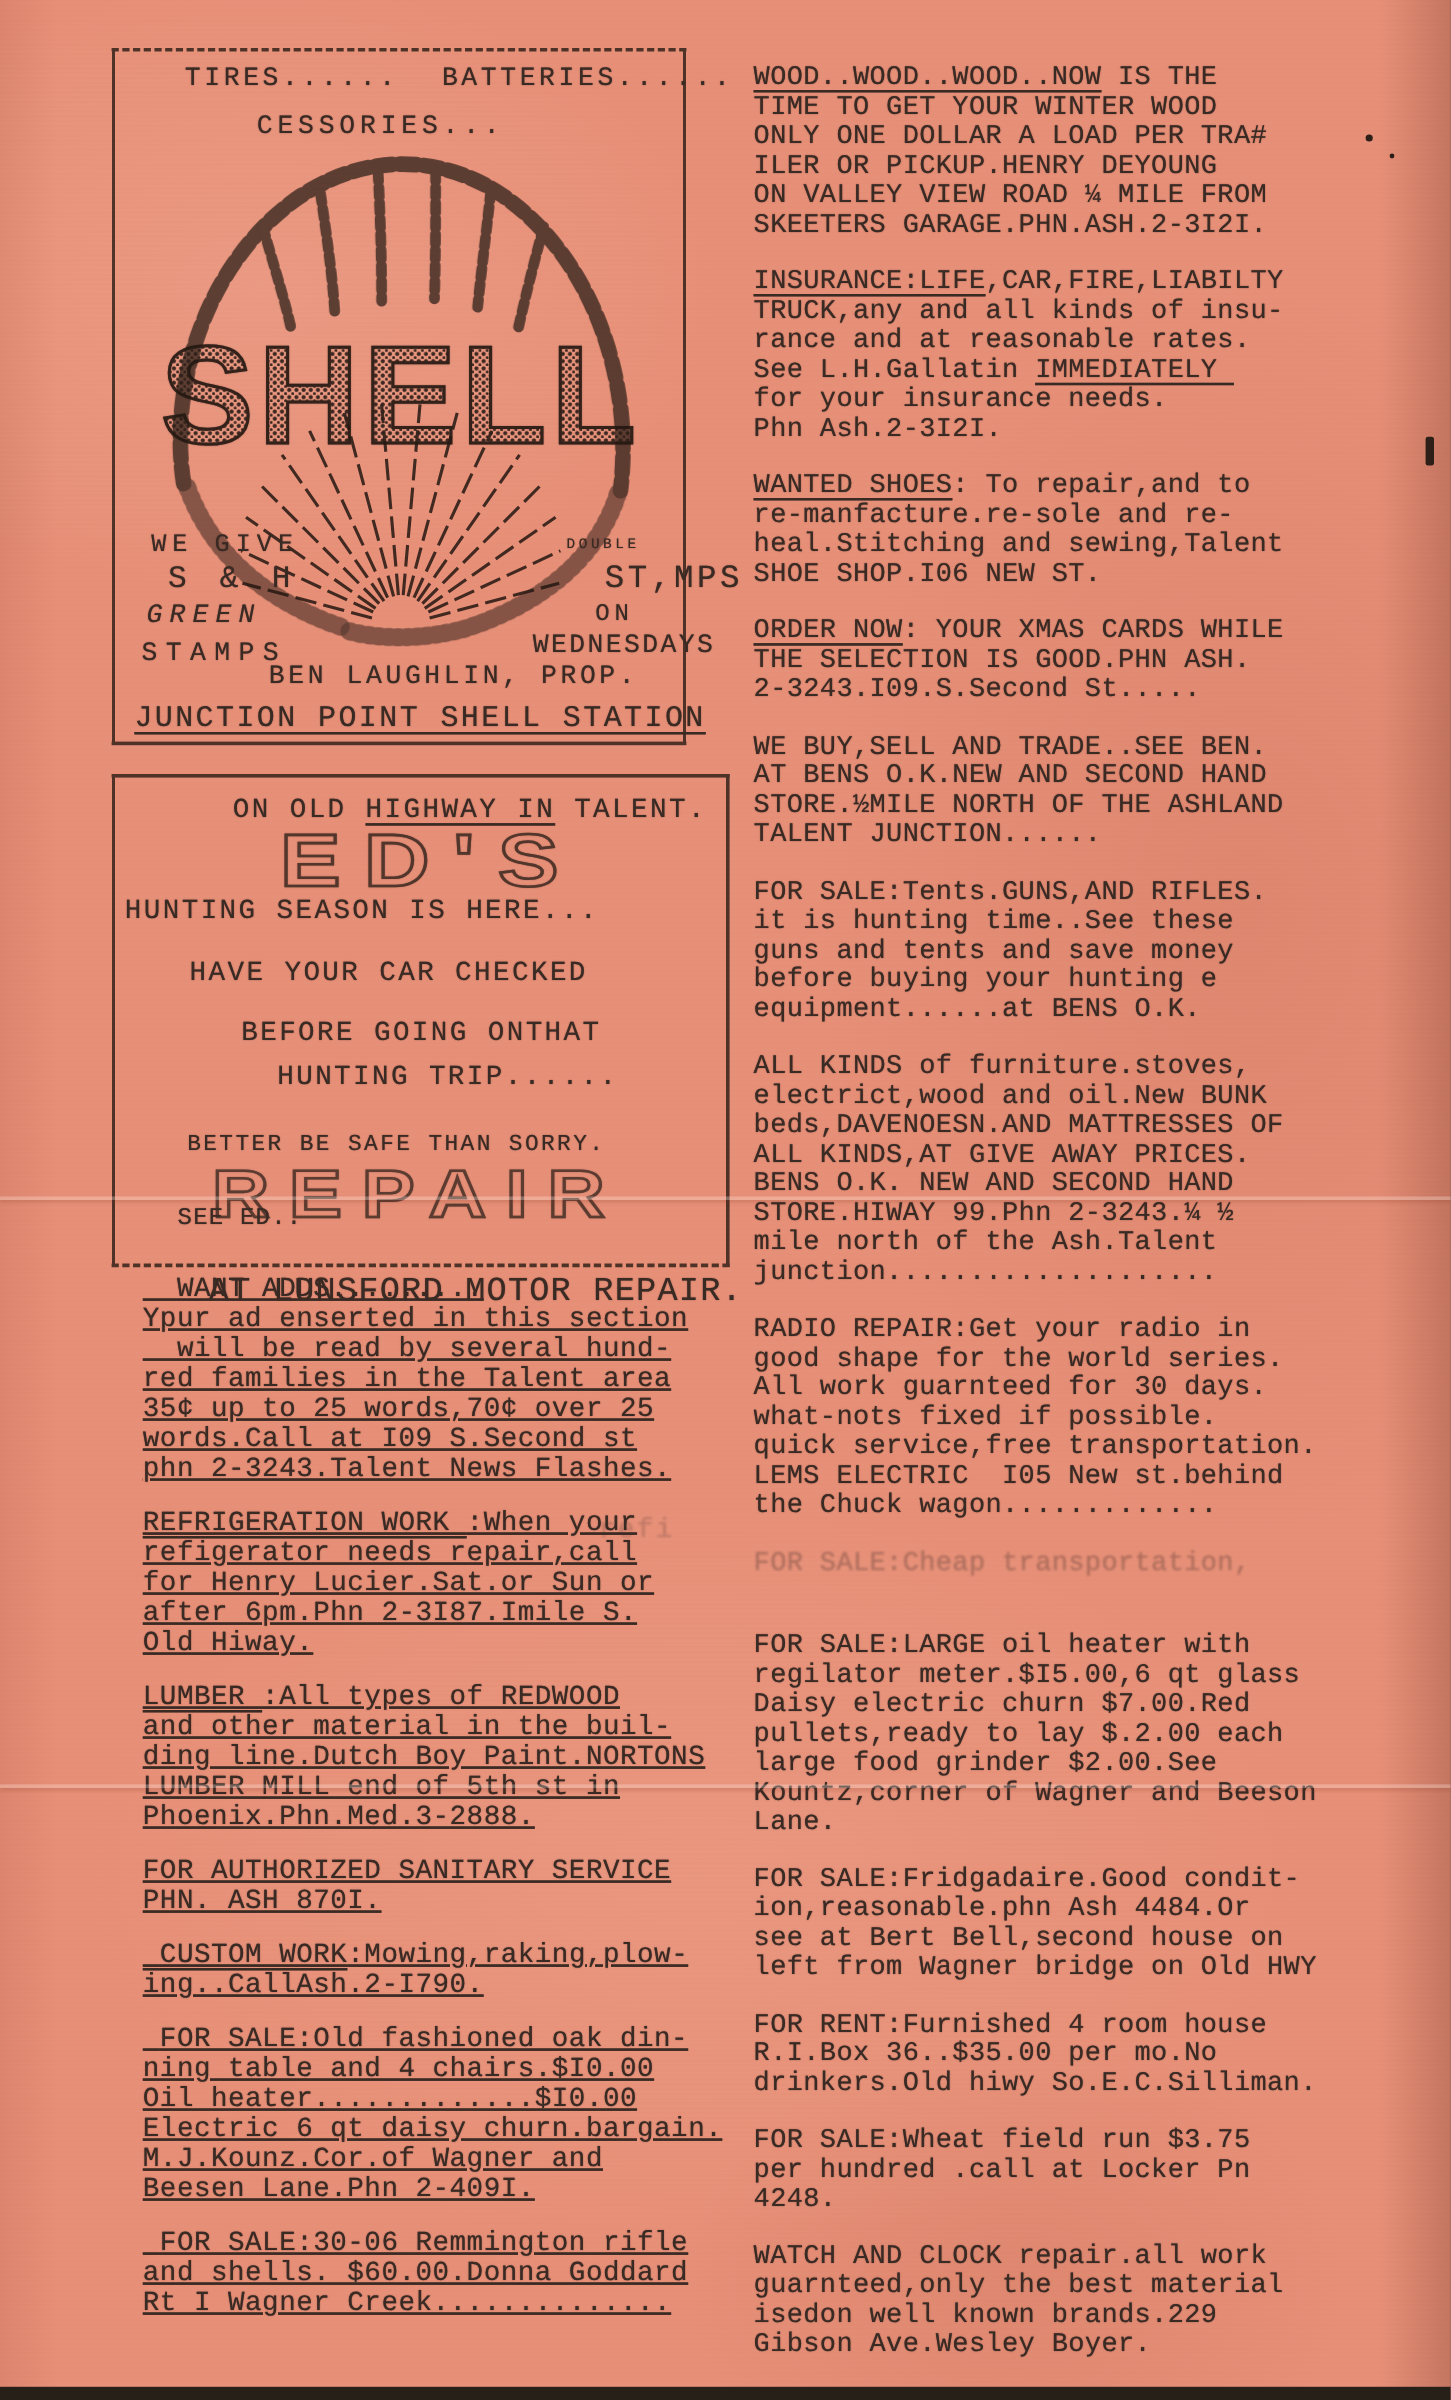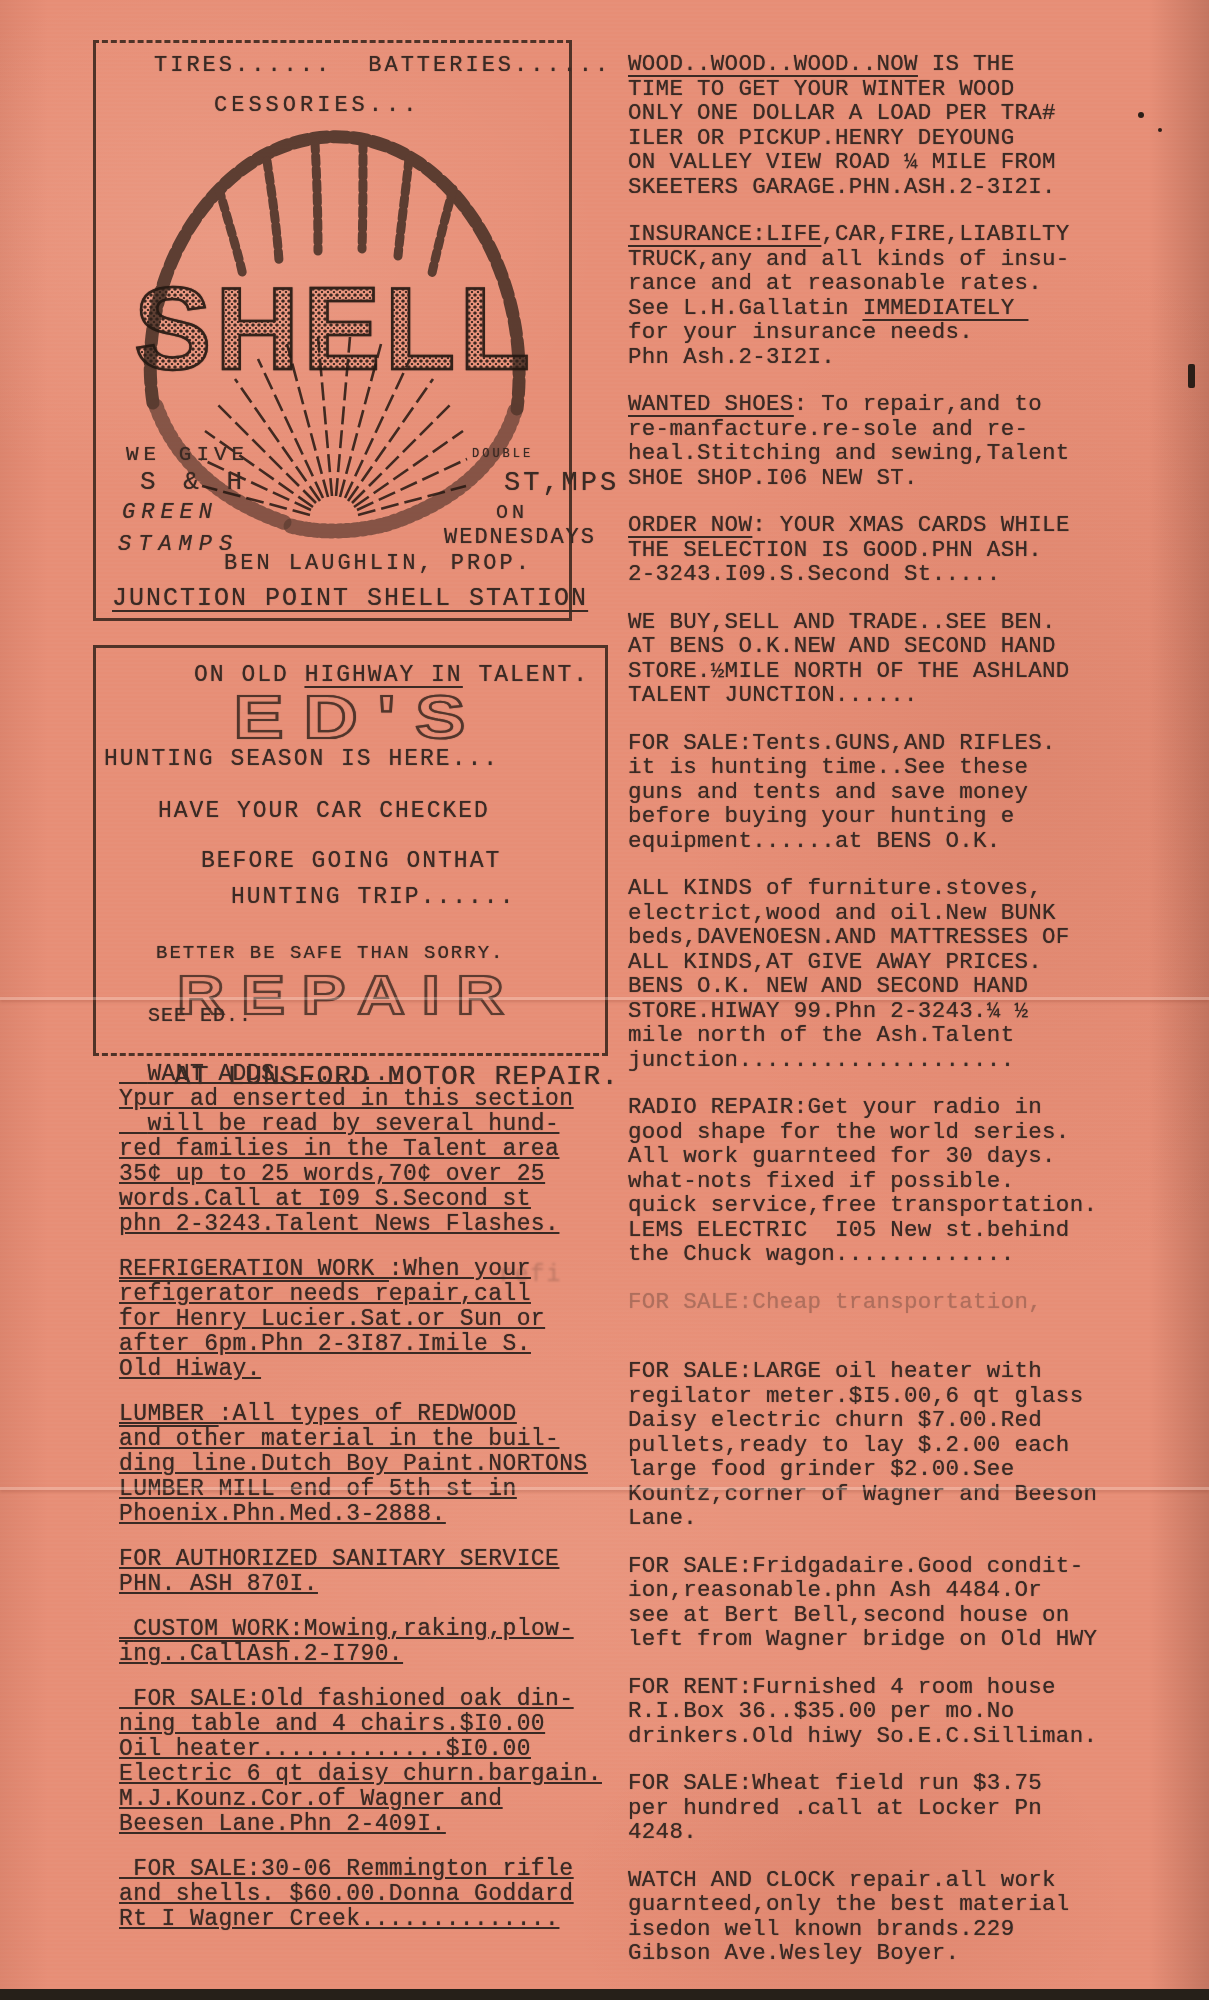--- a/index.html
+++ b/index.html
@@ -87,21 +87,21 @@
           <line x1="212" y1="436" x2="104" y2="360"></line>
         <line x1="210" y1="439" x2="100" y2="388"></line>
           <line x1="209" y1="444" x2="101" y2="415"></line>
       </g>
       <text x="233" y="298" text-anchor="middle" font-family="Liberation Sans, sans-serif" font-weight="bold" font-size="116" letter-spacing="4" fill="url(#ht)" stroke="#241812" stroke-width="2.5" opacity="0.92">SHELL</text>
     </svg>
 
     <div class="t" style="left:30px;top:400px;font-size:21px;letter-spacing:5px;">WE GIVE</div>
     <div class="t" style="left:44px;top:424px;font-size:26px;letter-spacing:6px;">S &amp; H</div>
     <div class="t" style="left:26px;top:457px;font-size:22px;letter-spacing:6px;font-style:italic;">GREEN</div>
-    <div class="t" style="left:22px;top:489px;font-size:22px;letter-spacing:7px;font-style:italic;">STAMPS</div>
+    <div class="t" style="left:22px;top:489px;font-size:22px;letter-spacing:7px;">STAMPS</div>
 
     <div class="t" style="left:376px;top:404px;font-size:12px;letter-spacing:3px;">DOUBLE</div>
     <div class="t" style="left:366px;top:425px;font-size:27px;letter-spacing:3px;margin-left:42px;">ST,MPS</div>
     <div class="t" style="left:400px;top:458px;font-size:20px;letter-spacing:4px;">ON</div>
     <div class="t" style="left:348px;top:482px;font-size:22px;letter-spacing:2px;">WEDNESDAYS</div>
 
     <div class="t" style="left:128px;top:508px;font-size:22px;letter-spacing:3px;">BEN LAUGHLIN, PROP.</div>
     <div class="t u" style="left:16px;top:541px;font-size:25px;letter-spacing:2px;">JUNCTION POINT SHELL STATION</div>
   </div>
 

